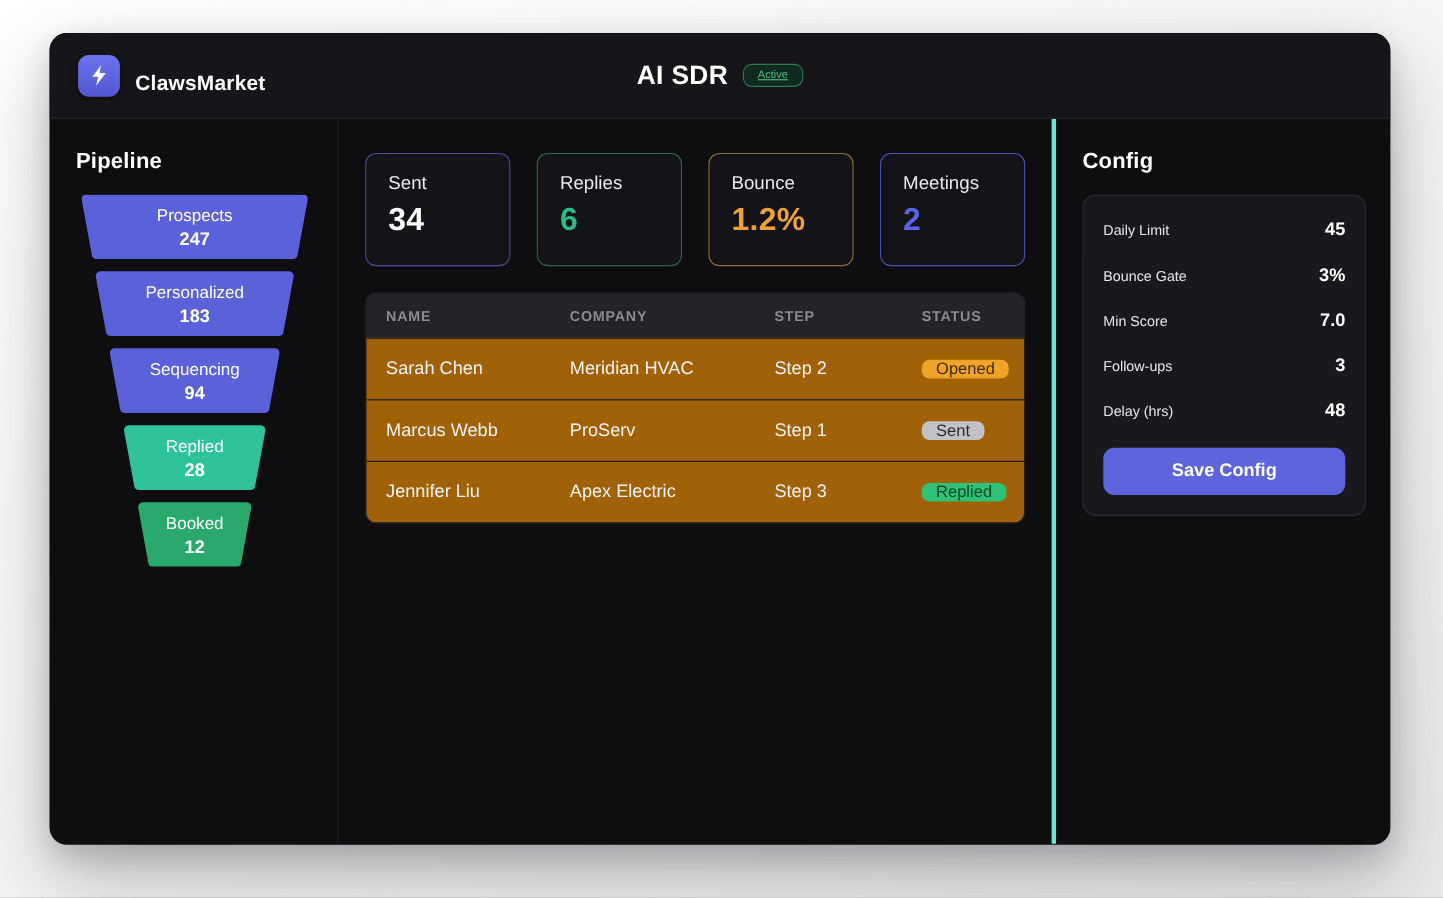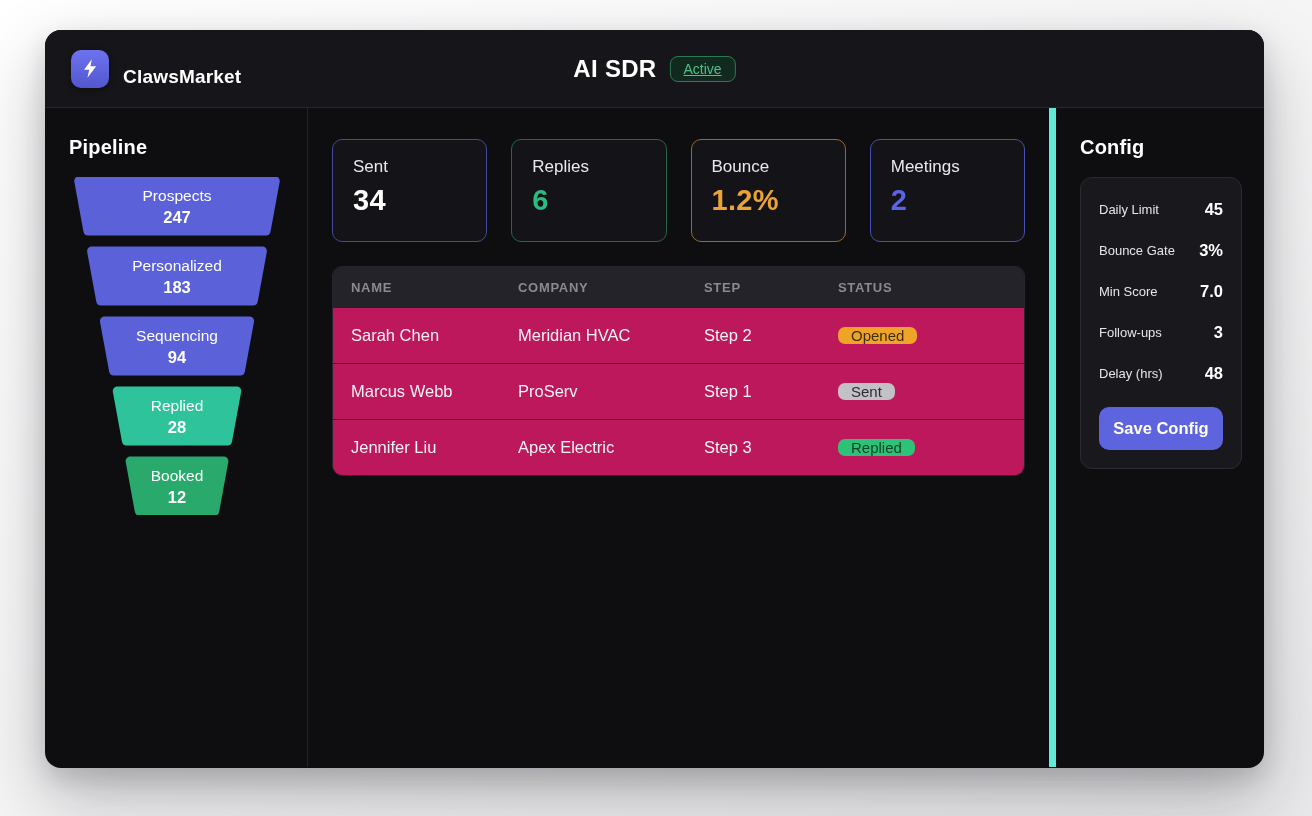--- a/index.html
+++ b/index.html
@@ -26,28 +26,28 @@
     display:flex; align-items:center; justify-content:center;
     box-shadow:0 2px 6px rgba(0,0,0,.4);
   }
   .brand-name { color:#fff; font-size:19px; font-weight:bold; letter-spacing:.2px; }
   .title-group {
     position:absolute; left:50%; top:50%; transform:translate(-50%,-50%);
     display:flex; align-items:center; gap:13px;
   }
   .app-title { color:#fff; font-size:24px; font-weight:bold; letter-spacing:.3px; }
   .status-badge {
-    font-size:14px; color:#4cc285; background:#11291f;
+    font-size:10px; color:#4cc285; background:#11291f;
     border:1px solid #2d7a52; padding:4px 13px; border-radius:8px;text-decoration:underline;
   }
   
   .content { display:flex; height:659px; }
   .left-panel  { width:263px; border-right:1px solid #212127; padding:24px 22px 0 24px; }
   .center-panel{ flex:1; padding:31px 24px 0 24px; }
-  .right-panel { width:215px; border-left:7px solid #5eead4; padding:24px 22px 0 24px; }
+  .right-panel { width:308px; border-left:4px solid #5eead4; padding:24px 22px 0 24px; }
   .panel-heading { color:#fff; font-size:20px; font-weight:bold; margin:4px 0 18px; letter-spacing:.2px; }
   
   .funnel-wrap { margin-top:12px; }
   .funnel-label { font-size:15.5px; fill:#fff; }
   .funnel-value { font-size:16.5px; font-weight:bold; fill:#fff; }
   
   .stats-grid { display:grid; grid-template-columns:repeat(4,1fr); gap:24px; margin-bottom:24px; }
   .stat-card {
     height:103px; background:#131318; border:1.5px solid #333;
     border-radius:10px; padding:17px 20px;
@@ -59,21 +59,21 @@
     border:1px solid #26262c; border-radius:10px; overflow:hidden; background:#121216;
   }
   .thead {
     display:grid; grid-template-columns:167px 186px 134px 1fr;
     background:#232329; height:40px; align-items:center; padding-left:18px;
   }
   .th { font-size:13px; font-weight:bold; color:#8a8a91; letter-spacing:.7px; }
   .trow {
     display:grid; grid-template-columns:167px 186px 134px 1fr;
     height:56px; align-items:center; padding-left:18px; border-top:1px solid #222228;
-    background:#be185d;
+    background:#a16207;
   }
   .td { font-size:16.5px; color:#f3f3f5; }
   .badge {
     display:inline-block; padding:0 13px; border-radius:7px;
     font-size:15px; font-weight:500;
   }
   
   .config-card {
     background:#18181d; border:1px solid #2b2b32; border-radius:12px;
     padding:22px 18px 18px; margin-top:8px;

